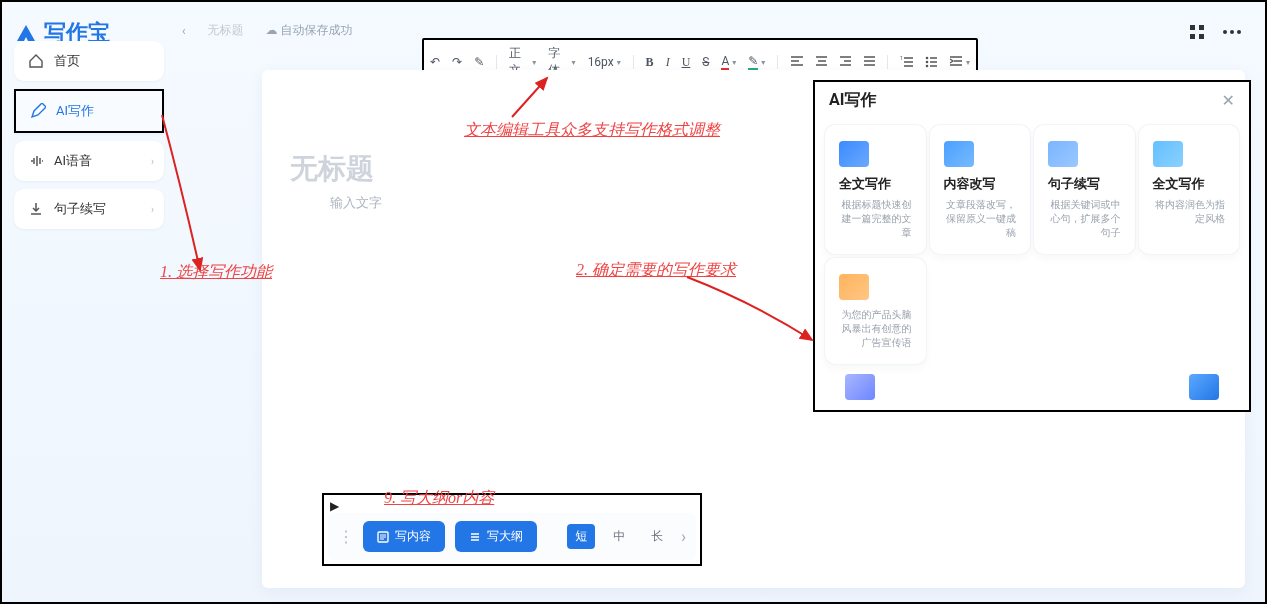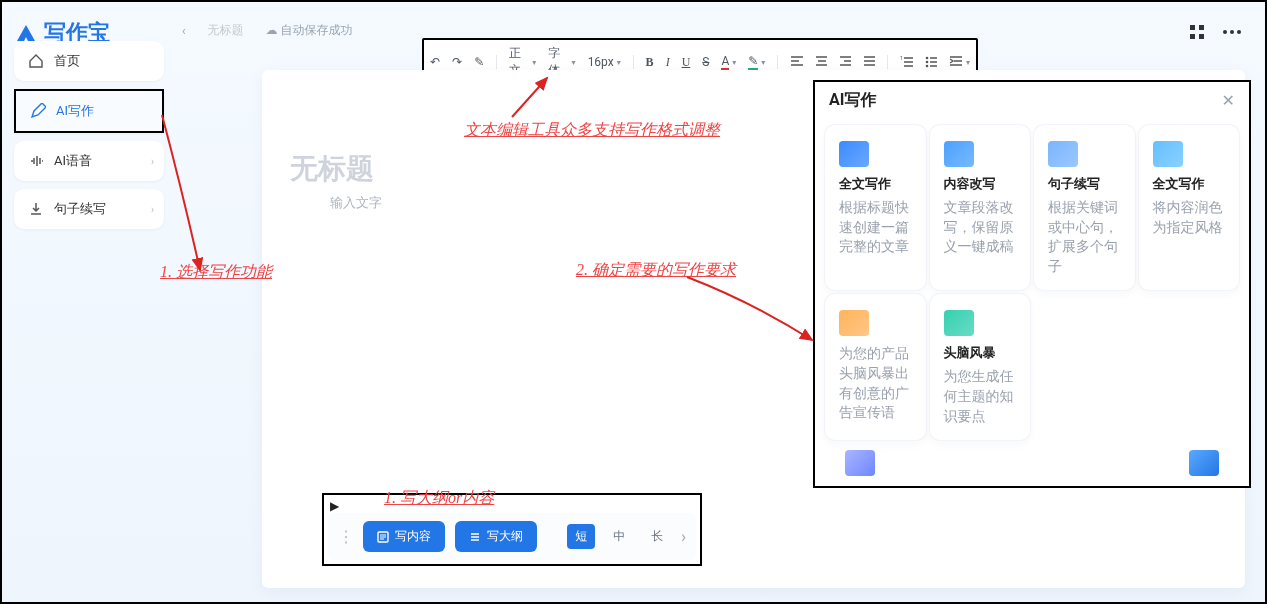--- a/index.html
+++ b/index.html
@@ -49,21 +49,21 @@
 
   
   .ai-panel { position:absolute; top:78px; right:14px; width:438px; border:2px solid #000; background:#fff; }
   .ai-head { display:flex; justify-content:space-between; align-items:center; padding:8px 14px 4px; }
   .ai-head h3 { font-size:16px; font-weight:700; color:#222; }
   .ai-head .x { color:#9aa2ad; font-size:16px; cursor:pointer; }
   .ai-grid { display:grid; grid-template-columns:1fr 1fr 1fr 1fr; gap:4px; padding:10px; }
   .card { background:#fff; border-radius:10px; padding:16px 14px 14px; box-shadow:0 0 0 1px #f1f4f8, 0 4px 10px rgba(20,40,80,.04); cursor:pointer; }
   .card .ic { width:30px; height:26px; margin-bottom:8px; border-radius:4px; }
   .card h4 { font-size:13px; font-weight:700; color:#222; margin-bottom:5px; }
-  .card p  { font-size:14px; color:#9aa2ad; line-height:1.4; }
+  .card p  { font-size:10px; color:#9aa2ad; line-height:1.4;text-align:right; }
   .ai-bottom { display:flex; justify-content:space-between; padding:0 30px 10px; }
   .ai-bottom .ic { width:30px; height:26px; border-radius:4px; }
 
   
   .ann { position:absolute; color:#ef4444; font-style:italic; font-size:16px; text-decoration:underline; font-family:"KaiTi","STKaiti",serif; pointer-events:none; }
   .arrow-svg { position:absolute; pointer-events:none; }
 </style>
 </head>
 <body>
 
@@ -240,36 +240,31 @@
       </div>
       <div class="card">
         <div class="ic" style="background:linear-gradient(135deg,#63c0ff,#ffffff40),#63c0ff"></div>
         <h4>全文写作</h4>
         <p>将内容润色为指定风格</p>
       </div>
       <div class="card">
         <div class="ic" style="background:linear-gradient(135deg,#ffb35c,#ffffff40),#ffb35c"></div>
         <p>为您的产品头脑风暴出有创意的广告宣传语</p>
       </div>
-      <div class="card">
-        <div class="ic" style="background:linear-gradient(135deg,#36d0b0,#ffffff40),#36d0b0"></div>
-        <h4>头脑风暴</h4>
-        <p>为您生成任何主题的知识要点</p>
-      </div>
     </div>
   <div class="ai-bottom">
     <div class="ic" style="background:linear-gradient(135deg,#a9b6ff,#6e86ff)"></div>
     <div class="ic" style="background:linear-gradient(135deg,#5aa9ff,#2376e6)"></div>
   </div>
 </div>
 
 <div class="ann" style="top:260px; left:142px;margin-left:16px;">1. 选择写作功能</div>
 <div class="ann" style="top:118px; left:462px;">文本编辑工具众多支持写作格式调整</div>
 <div class="ann" style="top:258px; left:574px;">2. 确定需要的写作要求</div>
-<div class="ann" style="top:486px; left:382px;">1. 写大纲or内容</div>
+<div class="ann" style="top:486px; left:382px;">9. 写大纲or内容</div>
 
 <svg class="arrow-svg" style="top:108px;left:150px" width="60" height="170">
   <defs>
       <marker id="ah" markerWidth="8" markerHeight="8" refX="6" refY="3" orient="auto">
         <path d="M0 0 L7 3 L0 6 Z" fill="#d22"></path>
       </marker>
     </defs>
   <path d="M10 5 Q30 80 48 160" stroke="#d22" stroke-width="2" fill="none" marker-end="url(#ah)"></path>
 </svg>
 <svg class="arrow-svg" style="top:70px;left:500px" width="60" height="50">

